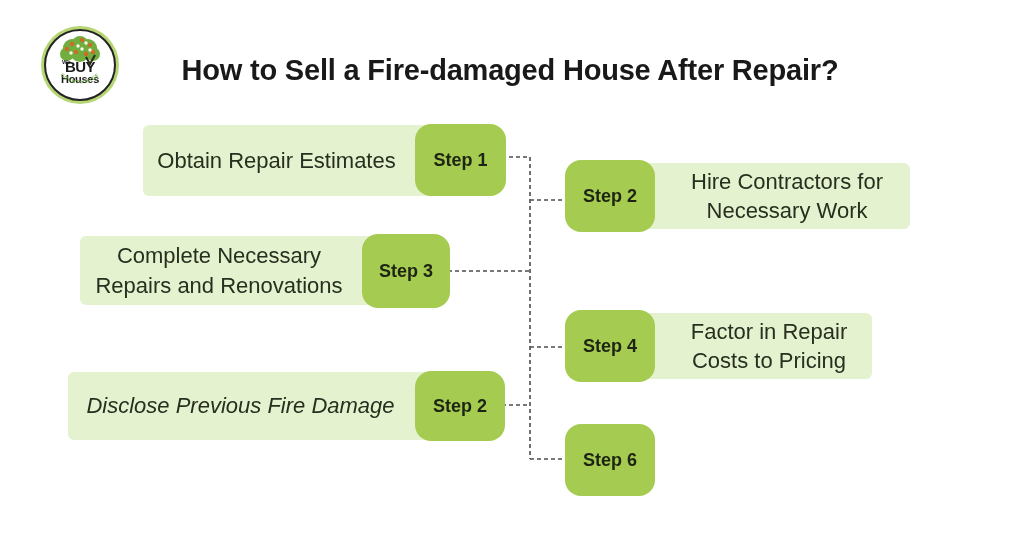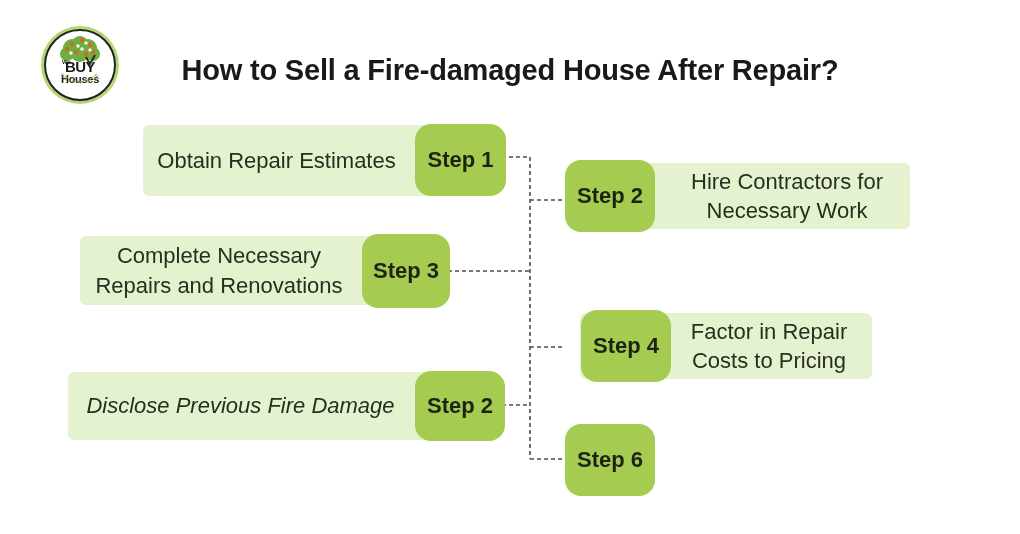--- a/index.html
+++ b/index.html
@@ -23,31 +23,31 @@
   .panel{
     position:absolute;z-index:2;background:var(--panel-bg,#e5f2cf);
     border-radius:6px;display:flex;align-items:center;box-sizing:border-box;
     font-size:22px;line-height:1.32;color:var(--panel-text,#272f1f);
   }
   .panel.left{justify-content:center;text-align:center;}
   .panel.right{justify-content:flex-start;text-align:center;}
   .badge{
     position:absolute;z-index:3;background:var(--badge-bg,#a5cb51);
     border-radius:16px;display:flex;align-items:center;justify-content:center;
-    font-size:22px;font-weight:bold;color:var(--badge-text,#1d2413);
+    font-size:18px;font-weight:bold;color:var(--badge-text,#1d2413);
   }
   
   .p1{left:143px;top:125px;width:312px;height:71px;padding-right:45px;}
   .b1{left:415px;top:124px;width:91px;height:72px;}
   .p2{left:580px;top:163px;width:330px;height:66px;padding-left:84px;}
   .b2{left:565px;top:160px;width:90px;height:72px;}
   .p3{left:80px;top:236px;width:320px;height:69px;padding-right:42px;}
   .b3{left:362px;top:234px;width:88px;height:74px;}
   .p4{left:580px;top:313px;width:292px;height:66px;padding-left:86px;}
-  .b4{left:565px;top:310px;width:90px;height:72px;margin-left:16px;}
+  .b4{left:565px;top:310px;width:90px;height:72px;}
   .p5{left:68px;top:372px;width:387px;height:68px;padding-right:42px;font-style:italic;}
   .b5{left:415px;top:371px;width:90px;height:70px;}
   .p6{left:580px;top:427px;width:330px;height:66px;padding-left:84px;}
   .b6{left:565px;top:424px;width:90px;height:72px;}
 </style>
 </head>
 <body>
 
 <div class="canvas">
 

